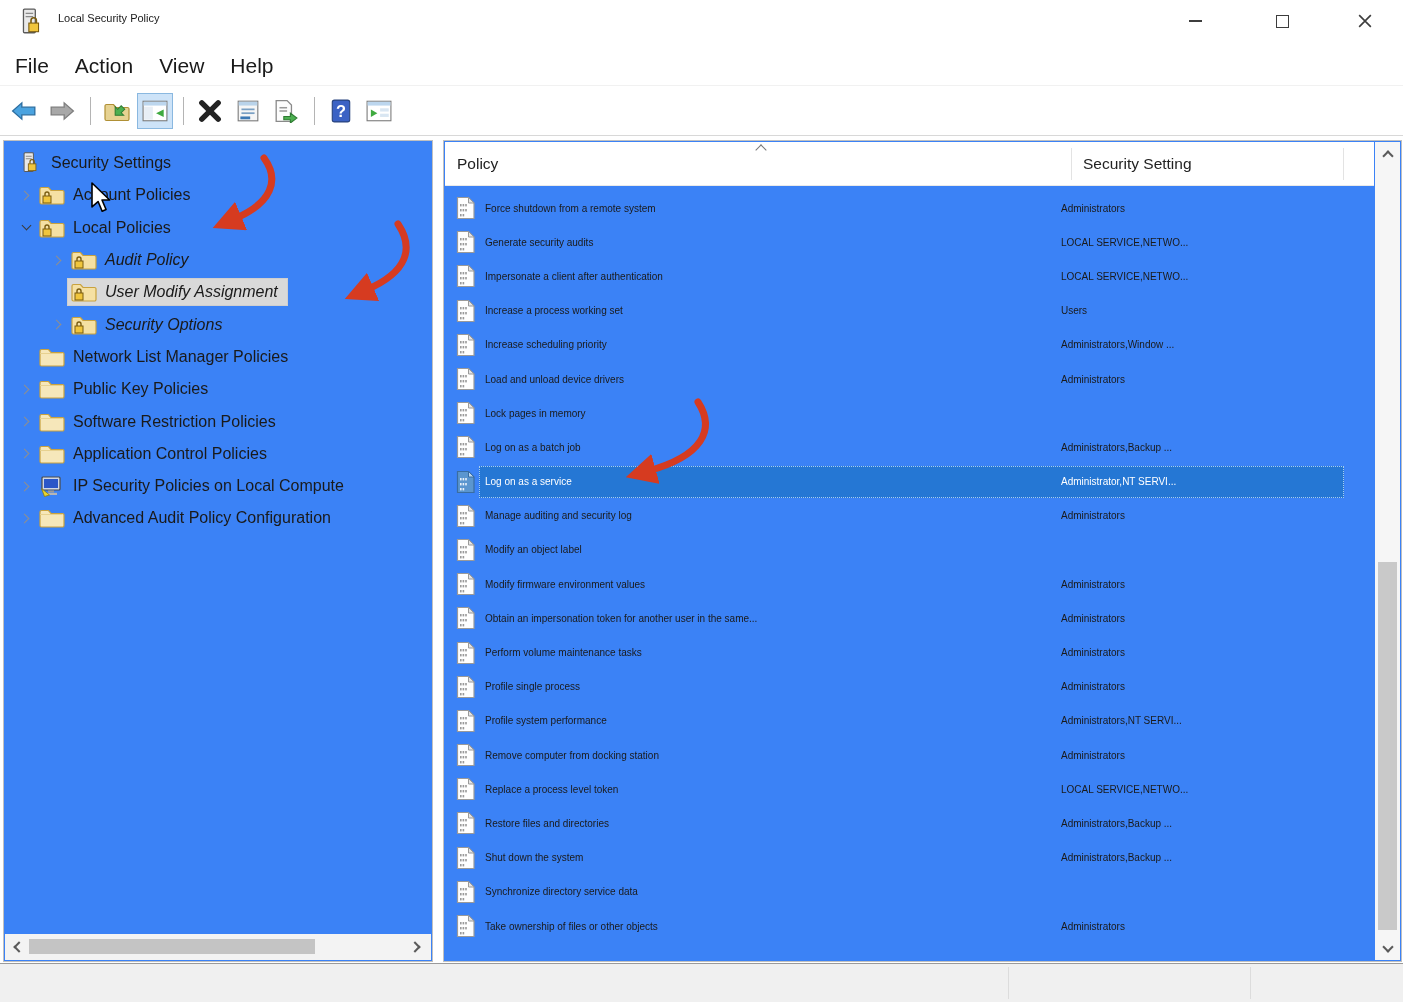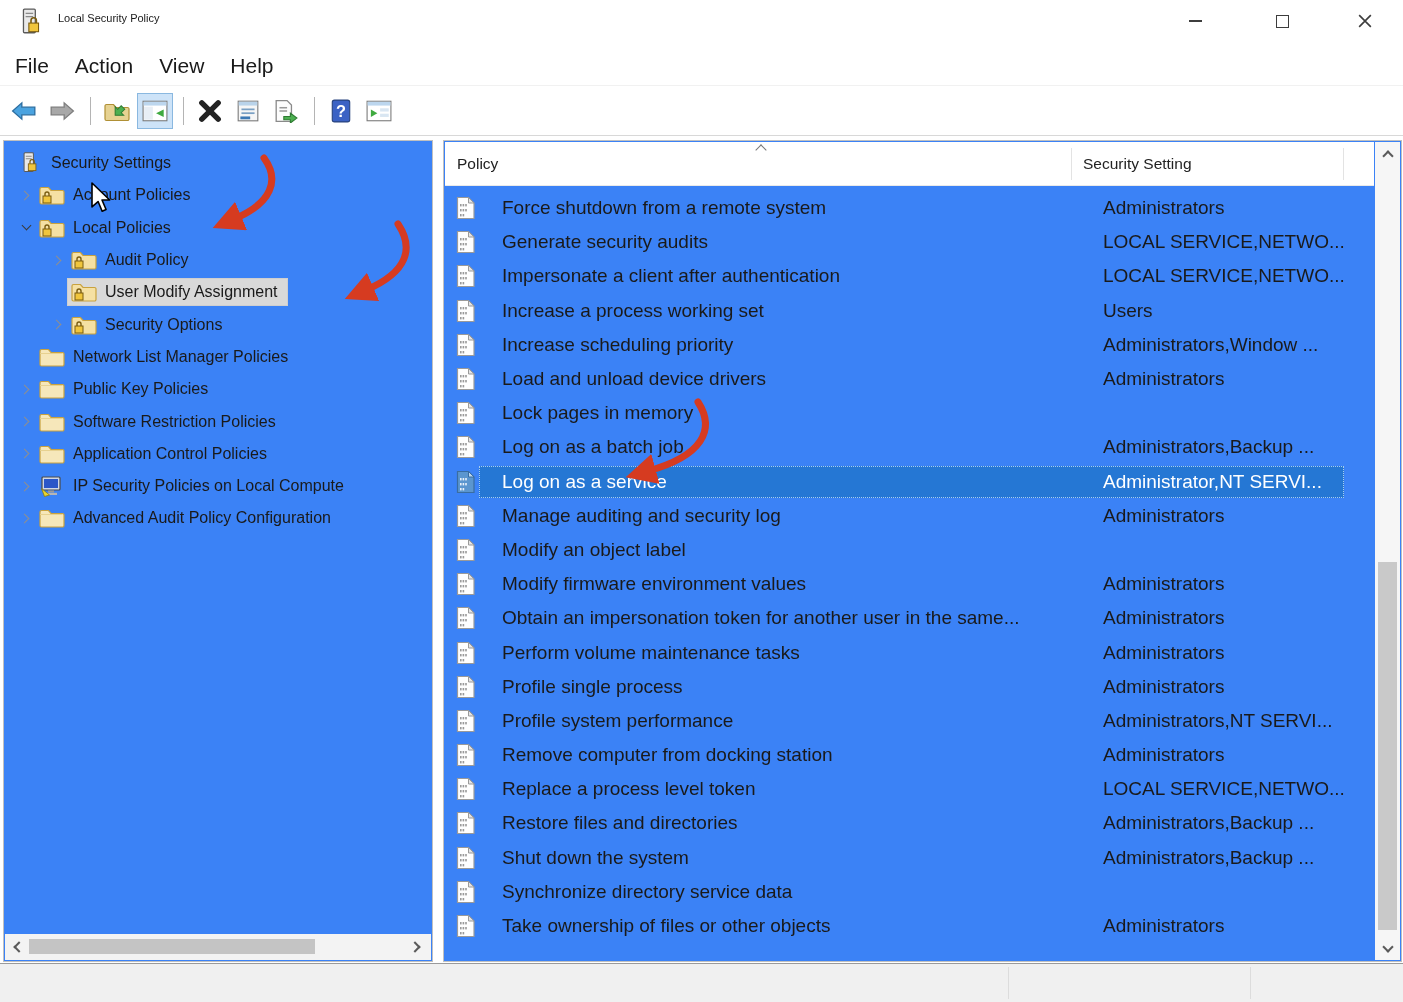--- a/index.html
+++ b/index.html
@@ -26,41 +26,41 @@
   .tsep { width:1px; height:28px; background:#b4b4b4; margin:0 8px; }
 
   
   .pane { position:absolute; background:#3b82f6; border:1px solid #c0c0c0; }
   #left-pane  { left:3px;   top:140px; width:430px; height:822px; }
   #right-pane { left:443px; top:140px; width:959px; height:822px; }
 
   
   .tree { position:absolute; left:2px; top:2px; right:2px; bottom:28px; overflow:hidden; padding-top:4px; }
   .titem { height:32.3px; display:flex; align-items:center; font-size:16px; white-space:nowrap; }
-  .l0 { padding-left:8px; } .l1 { padding-left:10px; } .l2 { padding-left:42px; }
+  .l0 { padding-left:8px; } .l1 { padding-left:10px; } .l2 { padding-left:42px;font-style:italic; }
   .exp { width:20px; height:20px; flex:0 0 20px; display:flex; align-items:center; justify-content:center; }
   .chev { width:7px; height:7px; border-right:1.7px solid #8f8f8f; border-bottom:1.7px solid #8f8f8f; transform:rotate(-45deg); margin-left:-3px; }
   .chev.down { border-color:#3a3a3a; transform:rotate(45deg); margin-top:-4px; margin-left:0; }
   .hlbox { display:flex; align-items:center; padding:2px 7px 2px 2px; }
   .titem.selected .hlbox { background:#d9d9d9; outline:1px solid #cfcfcf; }
   .ticon { width:26px; height:22px; flex:0 0 26px; margin:0 6px 0 1px; }
   .ticon svg { width:100%; height:100%; }
   .tlabel { padding:1px 2px; }
 
   
   .list-header { position:absolute; left:1px; top:1px; right:27px; height:44px; background:#fff; border-bottom:1px solid #eaeaea; }
   .col-policy  { position:absolute; left:12px;  top:13px; font-size:15.5px; color:#222; }
   .col-setting { position:absolute; left:638px; top:13px; font-size:15.5px; color:#222; }
   .sort-chev { position:absolute; left:312px; top:4px; width:8px; height:8px; border-right:1.7px solid #777; border-bottom:1.7px solid #777; transform:rotate(-135deg); }
   .hdr-div { position:absolute; top:6px; width:1px; height:32px; background:#e3e3e3; }
   .rows { position:absolute; left:1px; top:50px; right:27px; }
-  .lrow { position:relative; height:34.2px; display:flex; align-items:center; font-size:19px;gap:17px; }
+  .lrow { position:relative; height:34.2px; display:flex; align-items:center; font-size:10px; }
   .doc-ic { flex:0 0 20px; width:20px; height:24px; margin-left:11px; }
   .pol { margin-left:9px; width:560px; white-space:nowrap; overflow:hidden; }
-  .set { margin-left:24px; width:255px; white-space:nowrap; overflow:hidden; }
+  .set { margin-left:16px; width:255px; white-space:nowrap; overflow:hidden; }
   .rowhl { position:absolute; left:34px; top:1px; width:865px; bottom:1px; background:#2577d4; border:1px dotted #a6ccef; }
   .lrow.selected .pol, .lrow.selected .set { color:#fff; position:relative; z-index:1; }
 
   
   .vscroll { position:absolute; top:1px; right:1px; bottom:1px; width:25px; background:#f6f6f6; }
   .vs-thumb { position:absolute; left:3px; top:420px; width:19px; height:368px; background:#c9c9c9; }
   .sb-btn { position:absolute; width:25px; height:24px; display:flex; align-items:center; justify-content:center; }
   .vs-up { top:0; } .vs-down { bottom:0; }
   .hscroll { position:absolute; left:1px; right:1px; bottom:1px; height:26px; background:#f3f3f3; }
   .hs-thumb { position:absolute; left:24px; top:5px; width:286px; height:15px; background:#c4c4c4; }

